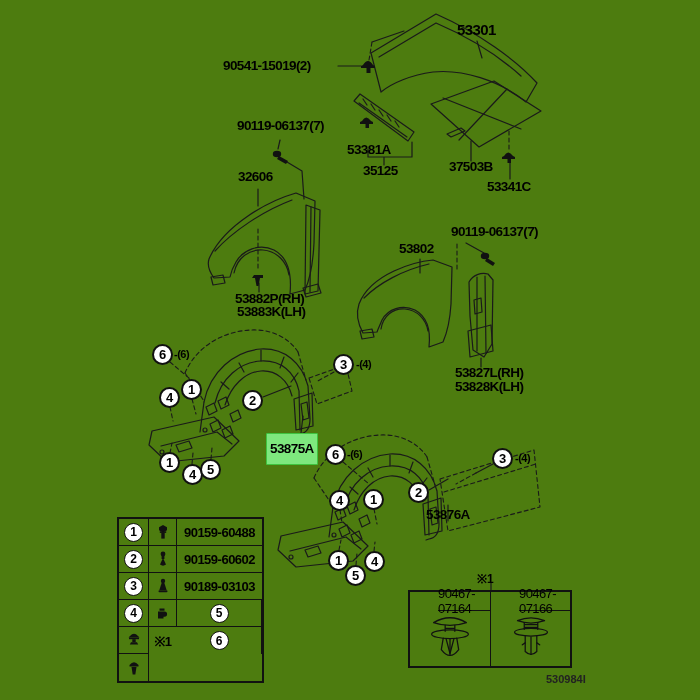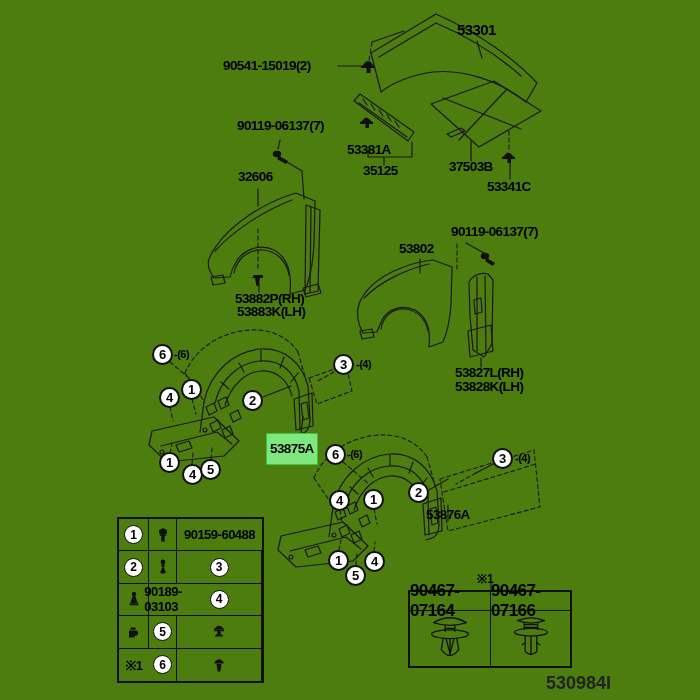--- a/index.html
+++ b/index.html
@@ -12,39 +12,39 @@
   svg.main .f{fill:#111;stroke:none;}
   .lbl{position:absolute;font-weight:bold;font-size:13.5px;letter-spacing:-0.6px;
        white-space:nowrap;line-height:1.05;}
   .big{font-size:15px;}
   .hl{background:#7ee87e;border:1px solid #3fc43f;padding:8px 3px;border-radius:1px;}
   .co{position:absolute;width:21px;height:21px;border:2px solid #111;border-radius:50%;
       background:#fff;display:flex;align-items:center;justify-content:center;
       font-size:13px;font-weight:bold;box-sizing:border-box;}
   .cosuf{position:absolute;font-size:11px;font-weight:bold;letter-spacing:-0.5px;}
   .note{position:absolute;font-size:12px;font-weight:bold;}
-  .docid{position:absolute;font-size:18px;font-weight:bold;color:#222;letter-spacing:0;}
+  .docid{position:absolute;font-size:11px;font-weight:bold;color:#222;letter-spacing:0;}
   
   .ptable{position:absolute;left:117px;top:517px;width:147px;height:166px;
           border:2px solid #111;box-sizing:border-box;display:grid;
           grid-template-columns:30px 28px 1fr;grid-auto-rows:1fr;}
   .ptable>div{display:flex;align-items:center;justify-content:center;
           border-bottom:1.4px solid #111;box-sizing:border-box;}
   .ptable>div:nth-last-child(-n+3){border-bottom:none;}
   .pt-num,.pt-icon{border-right:1.4px solid #111;}
   .pt-part{font-weight:bold;font-size:13px;letter-spacing:-0.5px;}
   .tco{width:19px;height:19px;border:1.8px solid #111;border-radius:50%;
        display:flex;align-items:center;justify-content:center;
        font-size:12px;font-weight:bold;box-sizing:border-box;background:#fff;}
   
   .vtable{position:absolute;left:408px;top:590px;width:164px;height:78px;
           border:2px solid #111;box-sizing:border-box;display:grid;
           grid-template-columns:1fr 1fr;grid-template-rows:19px 1fr;}
   .vtable>div{display:flex;align-items:center;justify-content:center;box-sizing:border-box;}
-  .vt-h{font-weight:bold;font-size:17px;letter-spacing:-0.6px;border-bottom:1.6px solid #111;}
+  .vt-h{font-weight:normal;font-size:13px;letter-spacing:-0.6px;border-bottom:1.6px solid #111;margin-left:28px;}
   .vt-h:first-child,.vt-c:nth-child(3){border-right:1.6px solid #111;}
   .icon-svg path,.icon-svg rect,.icon-svg circle,.icon-svg ellipse{stroke:none;fill:#111;}
   .clip-svg path,.clip-svg ellipse{stroke:#111;fill:none;stroke-width:1.3;
       stroke-linecap:round;stroke-linejoin:round;}
 </style>
 </head>
 <body>
 
 <div id="stage">
 
@@ -230,20 +230,21 @@
     <div class="pt-num">
         <span class="tco">2</span>
       </div>
     <div class="pt-icon">
       <svg class="icon-svg" width="14" height="16" viewBox="0 0 14 16">
           <circle cx="7" cy="3" r="2.4"></circle>
           <rect x="5.6" y="4.5" width="2.8" height="3.5"></rect>
           <path d="M4,13.5 L7,7 L10,13.5 Q7,15.8 4,13.5 Z"></path>
         </svg>
     </div>
+    <div class="pt-part">90159-60602</div>
 
     <div class="pt-num">
         <span class="tco">3</span>
       </div>
     <div class="pt-icon">
       <svg class="icon-svg" width="14" height="16" viewBox="0 0 14 16">
           <circle cx="7" cy="3" r="2.2"></circle>
           <path d="M5.6,5 h2.8 l2.2,7 h-7.2 Z"></path>
           <rect x="2.5" y="12.2" width="9" height="2" rx="1"></rect>
         </svg>

